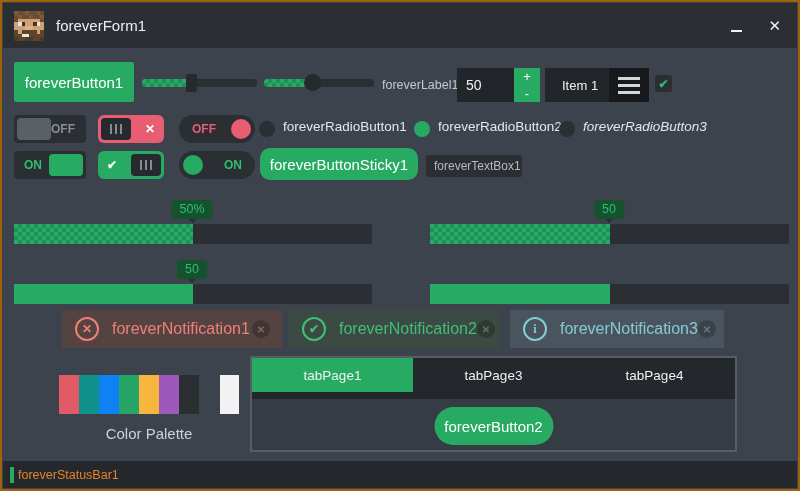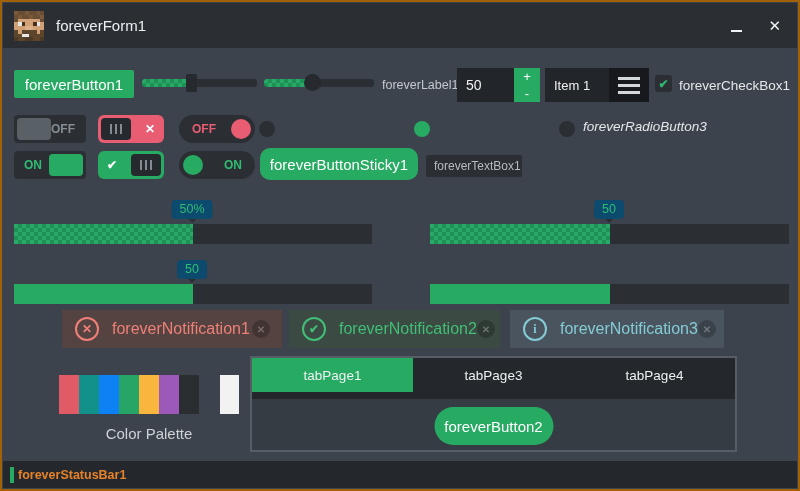--- a/index.html
+++ b/index.html
@@ -27,59 +27,59 @@
   .slider .track{position:absolute;left:0;right:0;top:5px;height:8px;background:#2b2e33;border-radius:3px;}
   .slider .fill{position:absolute;left:0;top:5px;height:8px;border-radius:3px 0 0 3px;}
   .thumb-rect{position:absolute;top:0;width:11px;height:18px;background:#26292d;border-radius:2px;}
   .thumb-round{position:absolute;top:0;width:17px;height:17px;background:#26292d;border-radius:50%;}
   
   .numeric{height:34px;display:flex;}
   .num-val{width:57px;background:#222529;color:#f0f0f0;font-size:14px;display:flex;align-items:center;padding-left:9px;box-sizing:border-box;}
   .num-btns{width:26px;background:#27ab63;color:#fff;display:flex;flex-direction:column;}
   .num-btns span{flex:1;display:flex;align-items:center;justify-content:center;font-size:13px;line-height:1;}
   .combo{height:34px;display:flex;}
-  .combo-val{width:64px;background:#222529;color:#f0f0f0;font-size:13px;display:flex;align-items:center;padding-left:9px;box-sizing:border-box;}
+  .combo-val{width:64px;background:#222529;color:#f0f0f0;font-size:13px;display:flex;align-items:center;padding-left:17px;box-sizing:border-box;}
   .combo-btn{width:40px;background:#17191d;display:flex;align-items:center;justify-content:center;}
   .hamburger{width:22px;height:17px;background:repeating-linear-gradient(#d4d7da 0 2.5px,transparent 2.5px 7px);}
   
   .checkbox{width:17px;height:17px;background:#2b2e33;border-radius:3px;display:flex;align-items:center;justify-content:center;color:#2fbd73;font-size:12px;font-weight:bold;}
   .radio{width:16px;height:16px;border-radius:50%;background:#2b2e33;}
   .radio.on{background:#27ab63;}
   
   .tog{height:28px;box-sizing:border-box;}
   .tog-dark{background:#2b2f34;border-radius:4px;}
   .tog-pill{background:#2b2f34;border-radius:14px;}
   .tog-red{background:#e95d72;border-radius:6px;}
   .tog-green{background:#27ab63;border-radius:6px;}
   .knob{position:absolute;top:3px;height:22px;border-radius:4px;}
   .tog-label{position:absolute;top:50%;transform:translateY(-50%);font-size:12px;font-weight:bold;}
   .grip{width:12px;height:10px;background:repeating-linear-gradient(90deg,#858b92 0 2px,transparent 2px 5px);}
   .tog-circle{position:absolute;top:4px;width:20px;height:20px;border-radius:50%;}
   
   .pbar{height:20px;background:#2b2e33;}
   .pfill{height:100%;}
-  .badge{position:absolute;transform:translateX(-50%);background:#0c4a6e;color:#2fbd73;font-size:12.5px;padding:2px 8px 3px;border-radius:4px;}
+  .badge{position:absolute;transform:translateX(-50%);background:#14532d;color:#2fbd73;font-size:12.5px;padding:2px 8px 3px;border-radius:4px;}
   .badge::after{content:"";position:absolute;left:50%;bottom:-4px;transform:translateX(-50%);border:4px solid transparent;border-top-color:#2b2f34;border-bottom:none;}
   
   .notif{height:38px;display:flex;align-items:center;}
   .notif-icon{width:20px;height:20px;border:2px solid currentColor;border-radius:50%;display:flex;align-items:center;justify-content:center;font-size:12px;font-weight:bold;margin-left:13px;flex:none;}
   .notif-label{font-size:16px;margin-left:13px;white-space:nowrap;}
   .notif-close{margin-left:auto;margin-right:12px;width:18px;height:18px;border-radius:50%;background:rgba(0,0,0,.22);color:rgba(255,255,255,.28);font-size:10px;font-weight:bold;display:flex;align-items:center;justify-content:center;flex:none;}
   
   .swatches{display:flex;}
   .swatch{width:20px;height:39px;}
   .palette-label{width:180px;text-align:center;color:#cdd2d5;font-size:15px;}
   
   .tabctrl{width:487px;height:96px;border:2px solid #575d64;background:#24272b;box-sizing:border-box;}
   .tabhdr{display:flex;height:34px;}
   .tab{flex:1;display:flex;align-items:center;justify-content:center;color:#eef1f3;font-size:13.5px;}
   .tab.active{background:#27ab63;}
   .tabcontent{position:absolute;left:0;right:0;top:41px;bottom:0;background:#363c44;}
   
-  .statusbar{left:1px;right:1px;bottom:1px;height:27px;background:#24282c;display:flex;align-items:center;font-weight:bold;}
+  .statusbar{left:1px;right:1px;bottom:1px;height:27px;background:#24282c;display:flex;align-items:center;}
   .status-accent{width:4px;height:16px;background:#27ab63;margin-left:7px;}
   .status-label{margin-left:4px;color:#e5822a;font-size:12.5px;}
   .status-time{margin-left:auto;margin-right:12px;color:#ddd31c;font-size:12.5px;}
 </style>
 </head>
 <body>
 
 <div class="window">
 
   <div class="abs titlebar">
@@ -125,21 +125,21 @@
     </svg>
     <span class="title-text">foreverForm1</span>
     <div class="win-controls">
       <span>
           <span class="min-bar"></span>
         </span>
       <span class="close-glyph">✕</span>
     </div>
   </div>
 
-  <div class="abs btn-green" style="left:12px;top:68px;width:120px;height:28px;border-radius:2px;font-size:15px;">foreverButton1</div>
+  <div class="abs btn-green" style="left:12px;top:60px;width:120px;height:40px;border-radius:2px;font-size:15px;">foreverButton1</div>
 
   <div class="abs slider" style="left:140px;top:72px;width:115px;">
     <span class="track"></span>
     <span class="fill hatch" style="width:47px;"></span>
     <span class="thumb-rect" style="left:44px;"></span>
   </div>
 
   <div class="abs slider" style="left:262px;top:72px;width:110px;">
     <span class="track"></span>
     <span class="fill hatch" style="width:46px;"></span>
@@ -159,39 +159,40 @@
   <div class="abs combo" style="left:543px;top:66px;">
     <span class="combo-val">Item 1</span>
     <span class="combo-btn">
         <span class="hamburger"></span>
       </span>
   </div>
 
   <span class="abs checkbox" style="left:653px;top:73px;">
       <span>✔</span>
     </span>
-  <span class="abs lbl" style="left:677px;top:76px;">foreverCheckBox1</span>
 
   <div class="abs tog tog-dark" style="left:12px;top:113px;width:72px;">
     <span class="knob" style="left:3px;width:34px;background:#596066;"></span>
     <span class="tog-label" style="right:11px;color:#868d94;">OFF</span>
   </div>
   <div class="abs tog tog-red" style="left:96px;top:113px;width:66px;">
     <span class="knob" style="left:3px;width:30px;background:#26292d;display:flex;align-items:center;justify-content:center;">
         <span class="grip"></span>
       </span>
     <span class="tog-label" style="right:9px;color:#fff;">✕</span>
   </div>
   <div class="abs tog tog-pill" style="left:177px;top:113px;width:76px;border-radius:14px;">
     <span class="tog-label" style="left:13px;color:#e95d72;">OFF</span>
     <span class="tog-circle" style="right:4px;background:#e95d72;"></span>
   </div>
 
   <span class="abs radio" style="left:257px;top:119px;"></span>
+  <span class="abs lbl" style="left:281px;top:117px;">foreverRadioButton1</span>
   <span class="abs radio on" style="left:412px;top:119px;"></span>
+  <span class="abs lbl" style="left:436px;top:117px;">foreverRadioButton2</span>
   <span class="abs radio" style="left:557px;top:119px;"></span>
   <span class="abs lbl" style="left:581px;top:117px;font-style:italic;">foreverRadioButton3</span>
 
   <div class="abs tog tog-dark" style="left:12px;top:149px;width:72px;">
     <span class="tog-label" style="left:10px;color:#2fbd73;">ON</span>
     <span class="knob" style="right:3px;width:34px;background:#27ab63;"></span>
   </div>
   <div class="abs tog tog-green" style="left:96px;top:149px;width:66px;">
     <span class="tog-label" style="left:9px;color:#fff;">✔</span>
     <span class="knob" style="right:3px;width:30px;background:#26292d;display:flex;align-items:center;justify-content:center;">

